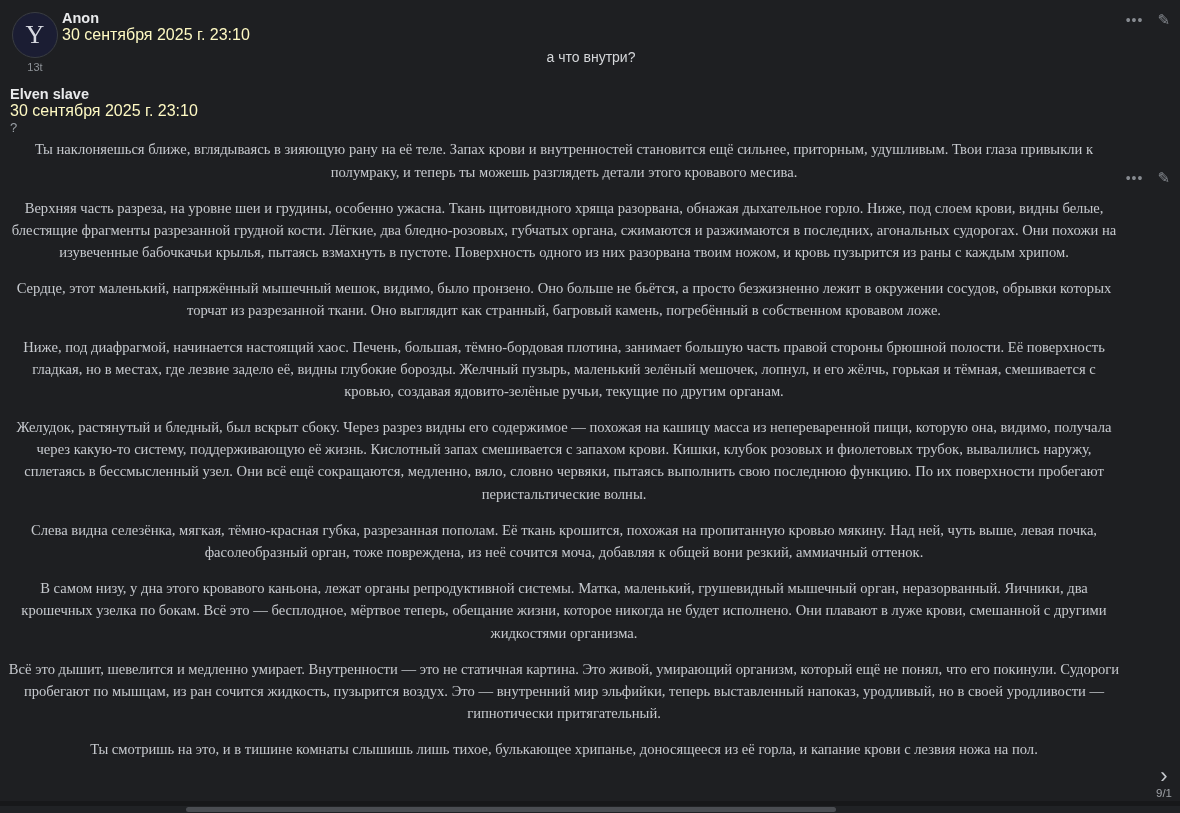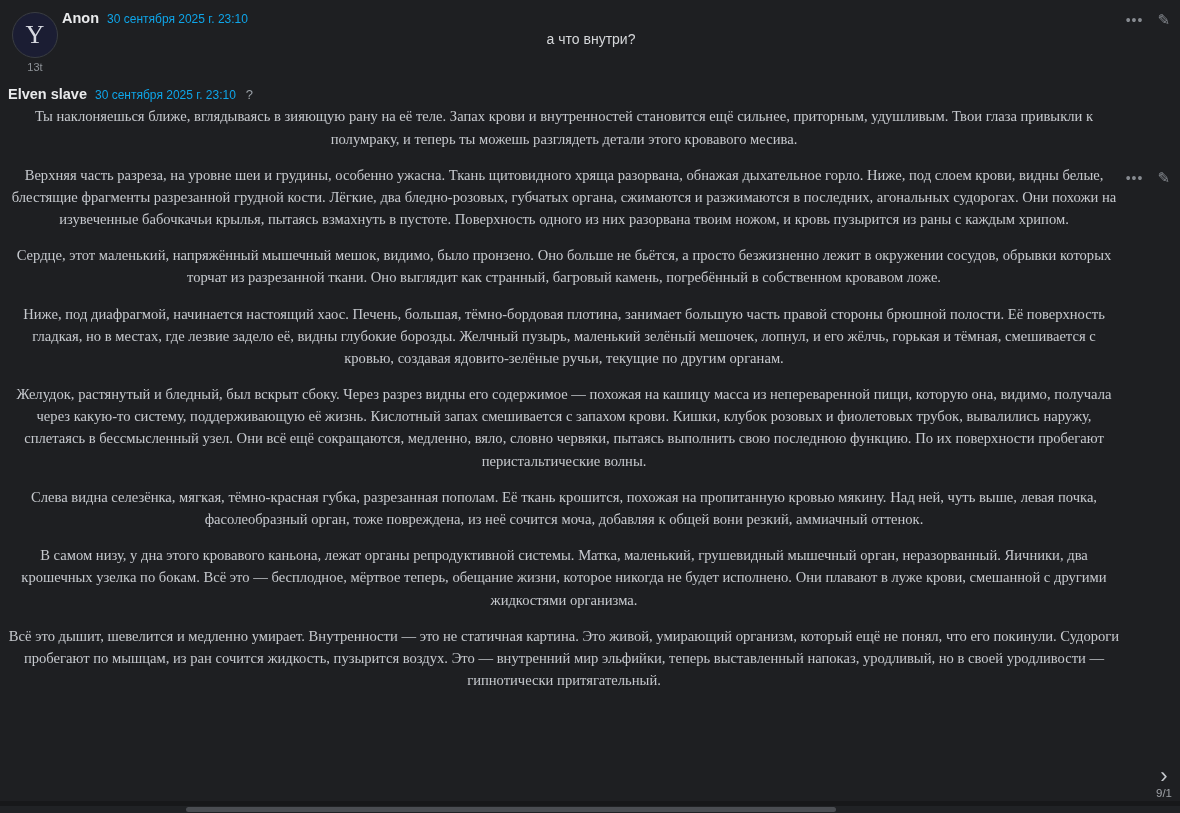--- a/index.html
+++ b/index.html
@@ -85,31 +85,32 @@
     color: #8e9297;
     text-align: left;
     line-height: 1.22;
   }
 
   .body-col { flex: 1; min-width: 0; padding-right: 46px; }
 
   .name-line {
     display: flex;
     align-items: baseline;
-    gap: 8px;
+    gap: 0;
     margin-bottom: 3px;
+    flex-direction: column;
   }
   .author {
     font-size: 14.5px;
     font-weight: bold;
     color: #e9eaec;
   }
   .timestamp {
-    font-size: 12px;
-    color: #0ea5e9;
+    font-size: 16px;
+    color: #fef9c3;
   }
   .help-icon {
     font-size: 13px;
     color: #9aa0a6;
     margin-left: 2px;
     cursor: pointer;
   }
 
   .text-block p {
     margin: 0 0 14px 0;
@@ -233,20 +234,21 @@
       </div>
       <div class="text-block">
         <p class="narration">Ты наклоняешься ближе, вглядываясь в зияющую рану на её теле. Запах крови и внутренностей становится ещё сильнее, приторным, удушливым. Твои глаза привыкли к полумраку, и теперь ты можешь разглядеть детали этого кровавого месива.</p>
         <p class="narration">Верхняя часть разреза, на уровне шеи и грудины, особенно ужасна. Ткань щитовидного хряща разорвана, обнажая дыхательное горло. Ниже, под слоем крови, видны белые, блестящие фрагменты разрезанной грудной кости. Лёгкие, два бледно-розовых, губчатых органа, сжимаются и разжимаются в последних, агональных судорогах. Они похожи на изувеченные бабочкачьи крылья, пытаясь взмахнуть в пустоте. Поверхность одного из них разорвана твоим ножом, и кровь пузырится из раны с каждым хрипом.</p>
         <p class="narration">Сердце, этот маленький, напряжённый мышечный мешок, видимо, было пронзено. Оно больше не бьётся, а просто безжизненно лежит в окружении сосудов, обрывки которых торчат из разрезанной ткани. Оно выглядит как странный, багровый камень, погребённый в собственном кровавом ложе.</p>
         <p class="narration">Ниже, под диафрагмой, начинается настоящий хаос. Печень, большая, тёмно-бордовая плотина, занимает большую часть правой стороны брюшной полости. Её поверхность гладкая, но в местах, где лезвие задело её, видны глубокие борозды. Желчный пузырь, маленький зелёный мешочек, лопнул, и его жёлчь, горькая и тёмная, смешивается с кровью, создавая ядовито-зелёные ручьи, текущие по другим органам.</p>
         <p class="narration">Желудок, растянутый и бледный, был вскрыт сбоку. Через разрез видны его содержимое — похожая на кашицу масса из непереваренной пищи, которую она, видимо, получала через какую-то систему, поддерживающую её жизнь. Кислотный запах смешивается с запахом крови. Кишки, клубок розовых и фиолетовых трубок, вывалились наружу, сплетаясь в бессмысленный узел. Они всё ещё сокращаются, медленно, вяло, словно червяки, пытаясь выполнить свою последнюю функцию. По их поверхности пробегают перистальтические волны.</p>
         <p class="narration">Слева видна селезёнка, мягкая, тёмно-красная губка, разрезанная пополам. Её ткань крошится, похожая на пропитанную кровью мякину. Над ней, чуть выше, левая почка, фасолеобразный орган, тоже повреждена, из неё сочится моча, добавляя к общей вони резкий, аммиачный оттенок.</p>
         <p class="narration">В самом низу, у дна этого кровавого каньона, лежат органы репродуктивной системы. Матка, маленький, грушевидный мышечный орган, неразорванный. Яичники, два крошечных узелка по бокам. Всё это — бесплодное, мёртвое теперь, обещание жизни, которое никогда не будет исполнено. Они плавают в луже крови, смешанной с другими жидкостями организма.</p>
         <p class="narration">Всё это дышит, шевелится и медленно умирает. Внутренности — это не статичная картина. Это живой, умирающий организм, который ещё не понял, что его покинули. Судороги пробегают по мышцам, из ран сочится жидкость, пузырится воздух. Это — внутренний мир эльфийки, теперь выставленный напоказ, уродливый, но в своей уродливости — гипнотически притягательный.</p>
+        <p class="narration">Ты смотришь на это, и в тишине комнаты слышишь лишь тихое, булькающее хрипанье, доносящееся из её горла, и капание крови с лезвия ножа на пол.</p>
       </div>
     </div>
     <div class="msg-actions" style="top:92px;">
       <span class="act dots">•••</span>
       <span class="act">✎</span>
     </div>
   </div>
 
   <div class="pager">
     <div class="chev">›</div>

